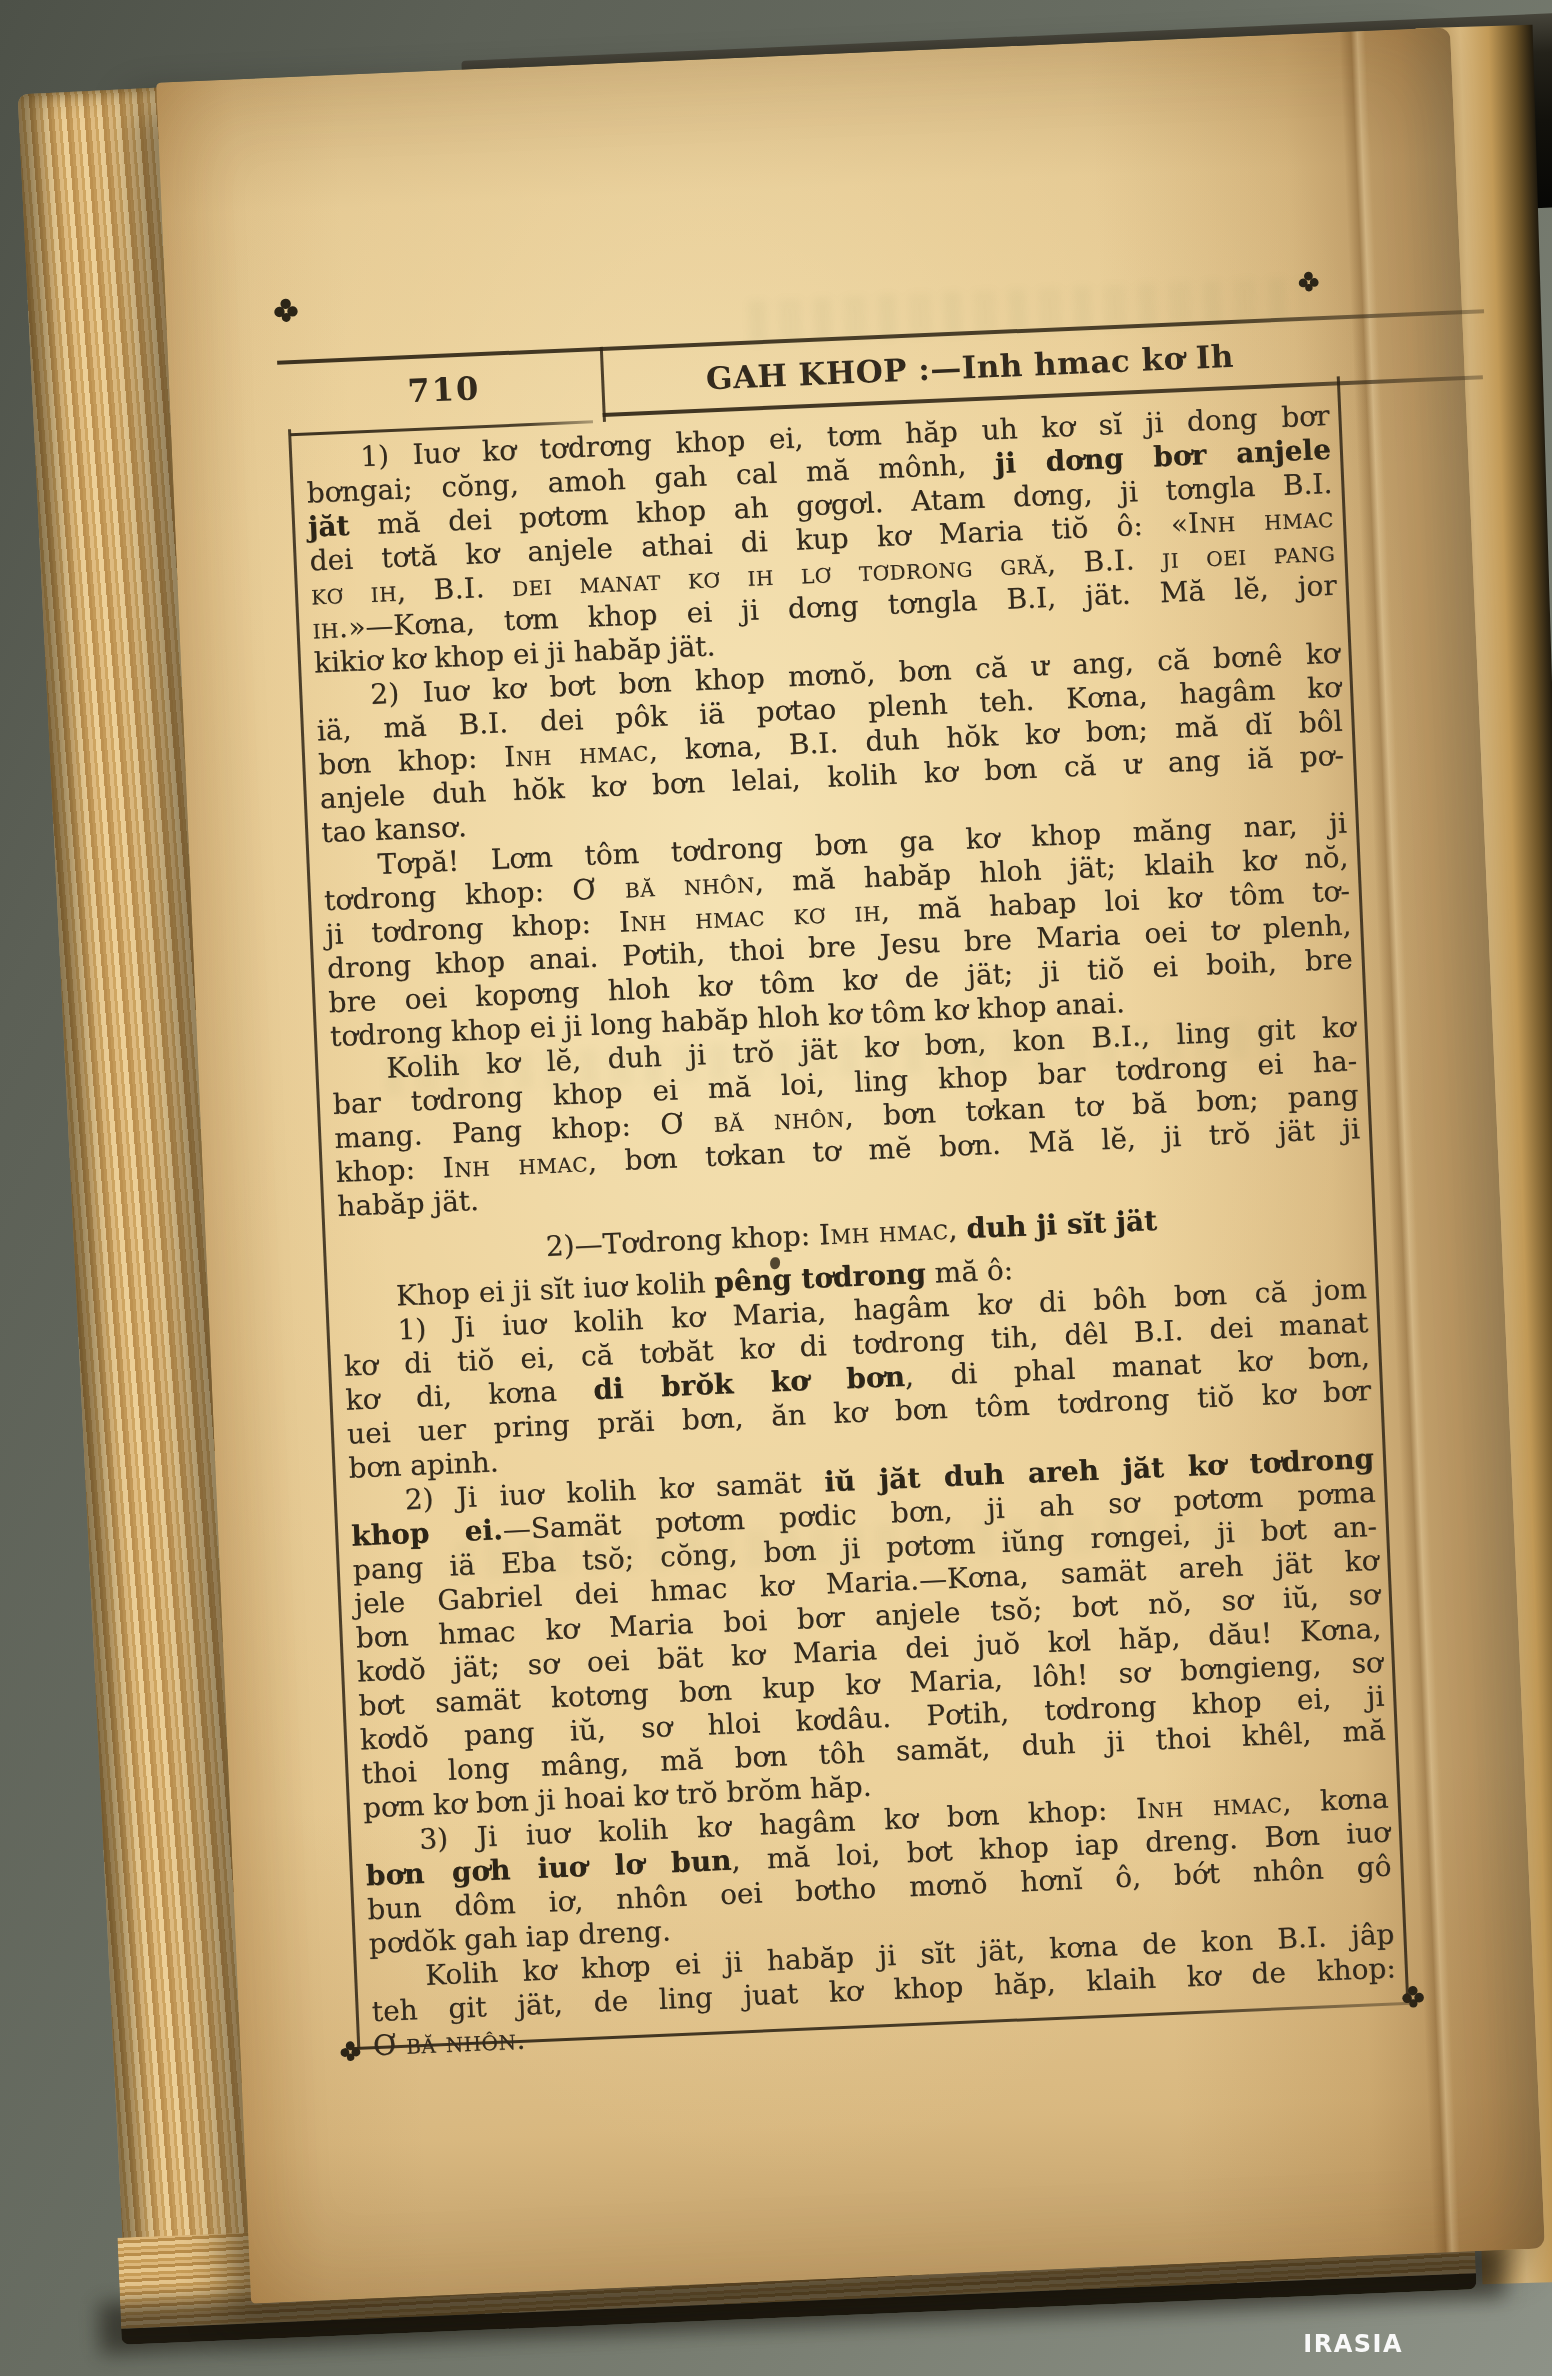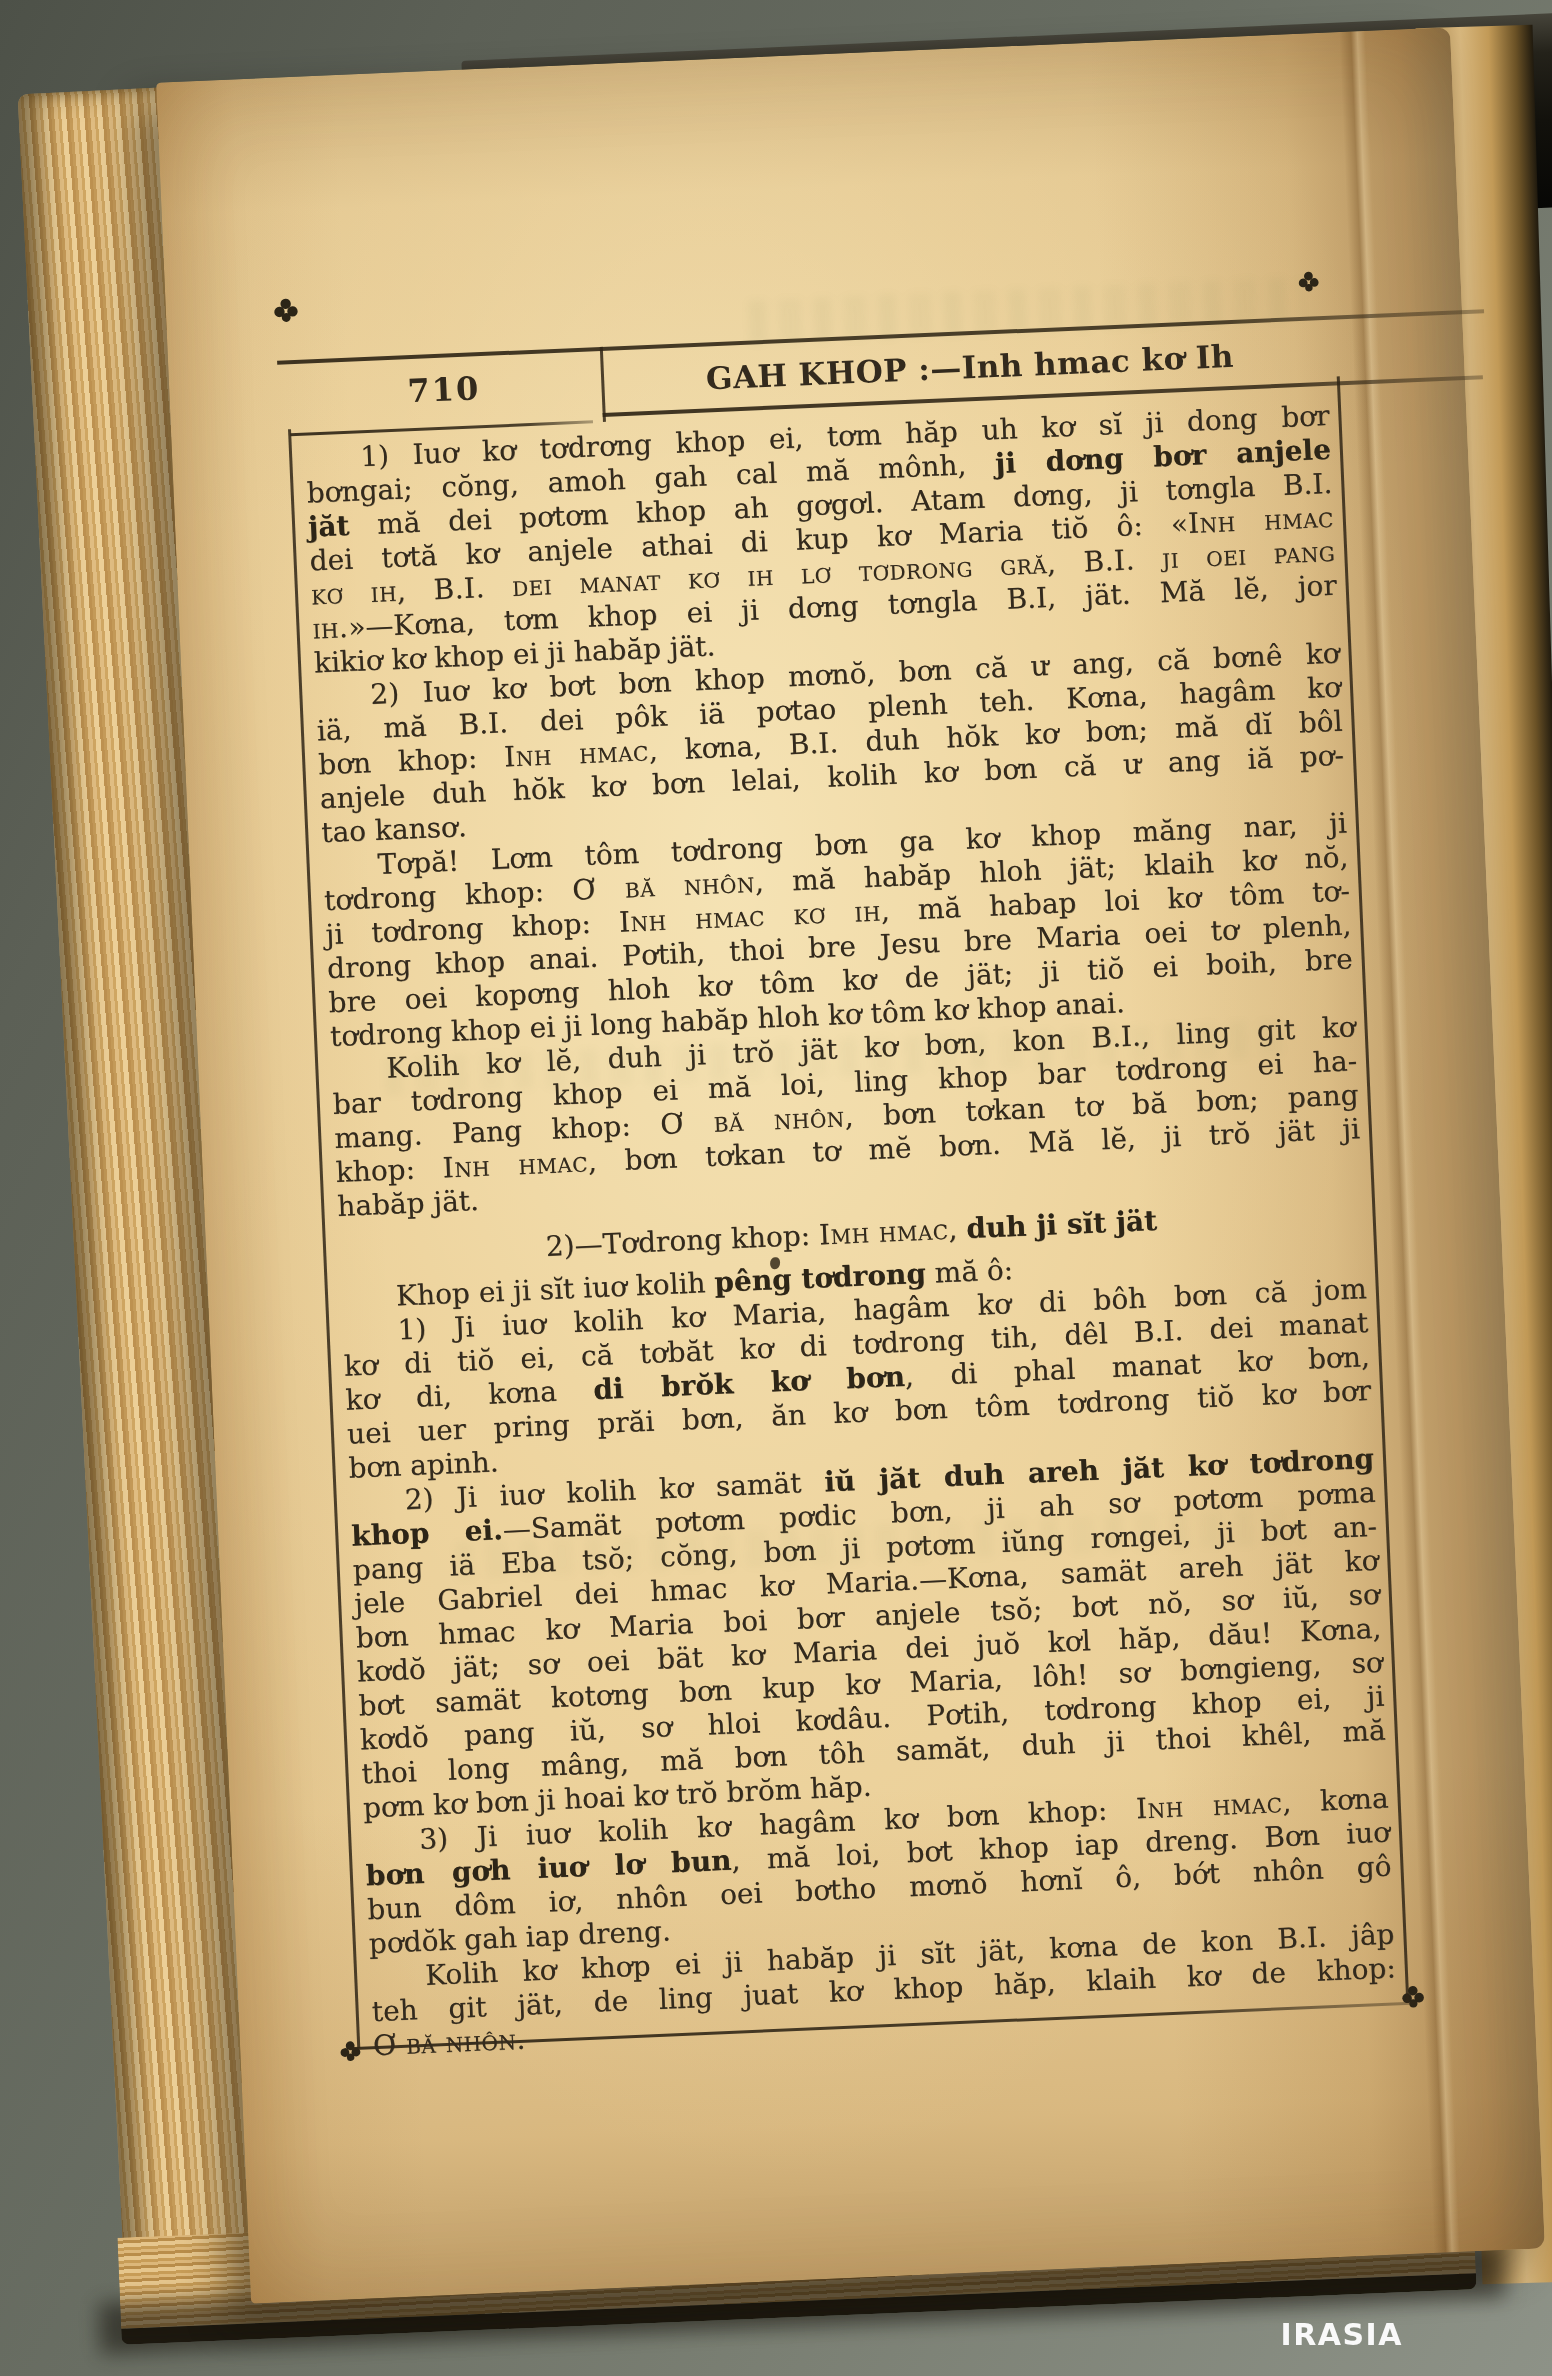--- a/index.html
+++ b/index.html
@@ -61,22 +61,22 @@
   .fl-bl{left:-18px;bottom:-14px;}
   .fl-br{right:-16px;bottom:-6px;}
   .ghost{position:absolute;background:repeating-linear-gradient(90deg,rgba(108,124,72,.55) 0 18px,transparent 18px 30px,rgba(108,124,72,.45) 30px 53px,transparent 53px 65px);
     filter:blur(4px);opacity:.11;pointer-events:none;}
   .g1{top:-44px;left:465px;width:554px;height:44px;}
   .g2{top:697px;left:69px;width:901px;height:38px;opacity:.08;}
   .g3{top:1184px;left:119px;width:851px;height:38px;opacity:.08;}
   .speck{position:absolute;left:446px;top:913px;width:10px;height:12px;border-radius:50% 40% 55% 45%;background:rgba(42,33,18,.8);}
   .crease{position:absolute;right:85px;top:0;width:26px;height:100%;
     background:linear-gradient(90deg,transparent,rgba(90,55,15,.28) 45%,rgba(255,240,200,.25) 70%,transparent);}
-  .watermark{position:absolute;right:149px;bottom:24px;font-family:"DejaVu Sans","Liberation Sans",sans-serif;
-    font-size:30px;font-weight:600;letter-spacing:1.5px;color:rgba(255,255,255,.95);}
+  .watermark{position:absolute;right:149px;bottom:18px;font-family:"DejaVu Sans","Liberation Sans",sans-serif;
+    font-size:24px;font-weight:600;letter-spacing:1.5px;color:rgba(255,255,255,.95);}
 </style>
 </head>
 <body>
 
 <div class="scene">
   <div class="cover-top"></div>
   <div class="page-curl"></div>
   <div class="stack-left"></div>
   <div class="stack-bottom"></div>
   <div class="under-shadow"></div>

